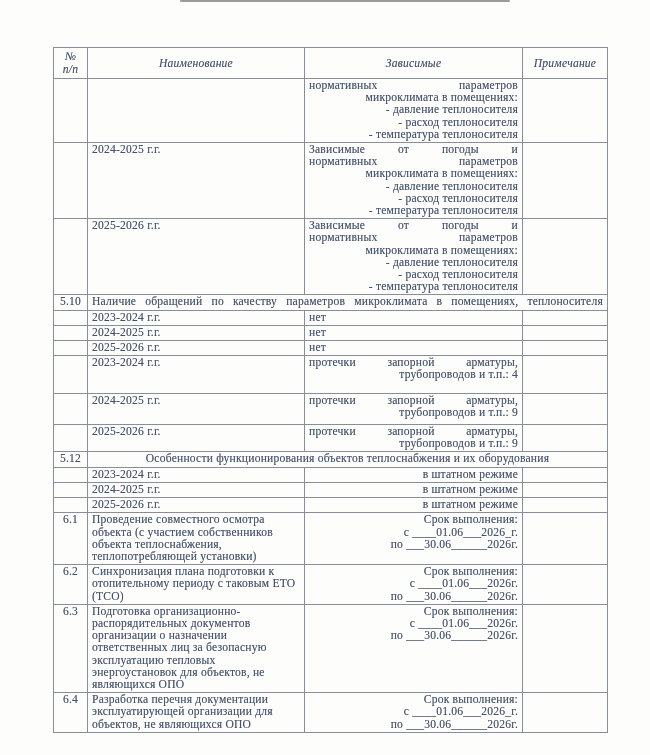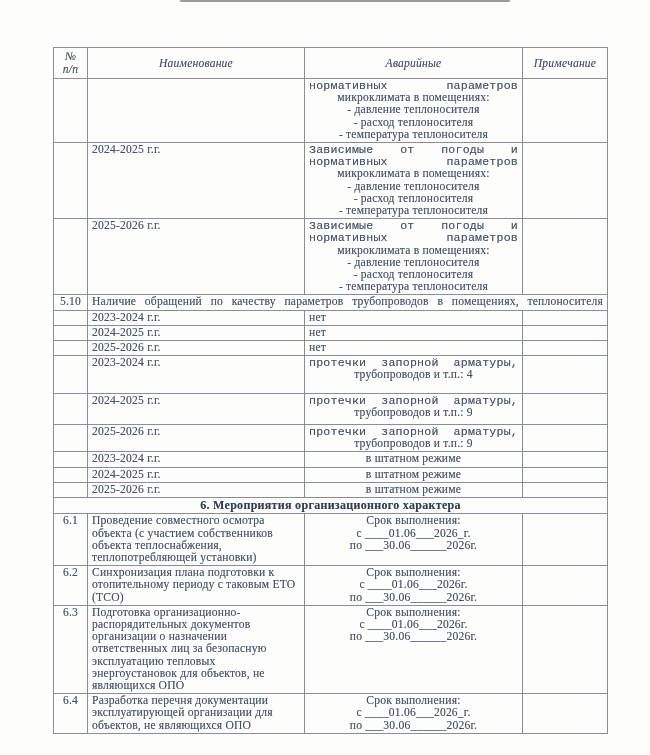--- a/index.html
+++ b/index.html
@@ -41,22 +41,22 @@
     text-align:center;
     vertical-align:middle;
     padding:2px 2px;
     line-height:13px;
   }
   th.th-num { white-space:pre-line; }
   td.num-cell { text-align:center; padding:1px 1px;font-family:Liberation Serif, serif; }
   td.name-cell { text-align:left; }
   td.desc-cell { text-align:left; }
   td.note-cell { }
-  .desc-line { text-align:center; }
-  .desc-line.justify { text-align:justify; text-align-last:justify; text-justify:inter-word;font-family:Liberation Mono, monospace; }
+  .desc-line { text-align:right; }
+  .desc-line.justify { text-align:justify; text-align-last:justify; text-justify:inter-word; }
   .desc-line.center { text-align:left; }
   .desc-line.blank10 { height:10px; }
   .desc-line.blank4 { height:4px; }
   td.section-text { }
   td.section-text.center { text-align:center; }
   td.section-text.justify { text-align:justify; text-align-last:justify; }
   td.full-section {
     font-weight:bold;
     text-align:center;
     color:#303d56;
@@ -75,21 +75,21 @@
       <col style="width:34px">
       <col style="width:217px">
       <col style="width:218px">
       <col style="width:85px">
     </colgroup>
     <thead>
       <tr>
         <th class="th-num">№
 п/п</th>
         <th>Наименование</th>
-        <th>Аварийные</th>
+        <th>Зависимые</th>
         <th>Примечание</th>
       </tr>
     </thead>
     <tbody id="table-body">
         <tr>
           <td class="num-cell"></td>
           <td class="name-cell"></td>
           <td class="desc-cell">
             <div class="desc-line justify">нормативных параметров</div>
             <div class="desc-line left">микроклимата в помещениях:</div>
@@ -120,21 +120,21 @@
             <div class="desc-line justify">нормативных параметров</div>
             <div class="desc-line left">микроклимата в помещениях:</div>
             <div class="desc-line left">- давление теплоносителя</div>
             <div class="desc-line left">- расход теплоносителя</div>
             <div class="desc-line left">- температура теплоносителя</div>
           </td>
           <td class="note-cell"></td>
         </tr>
         <tr>
           <td class="num-cell">5.10</td>
-          <td colspan="3" class="section-text justify">Наличие обращений по качеству параметров трубопроводов в помещениях, теплоносителя</td>
+          <td colspan="3" class="section-text justify">Наличие обращений по качеству параметров микроклимата в помещениях, теплоносителя</td>
         </tr>
         <tr>
           <td class="num-cell"></td>
           <td class="name-cell">2023-2024 г.г.</td>
           <td class="desc-cell">
             <div class="desc-line center">нет</div>
           </td>
           <td class="note-cell"></td>
         </tr>
         <tr>
@@ -176,20 +176,24 @@
         <tr>
           <td class="num-cell"></td>
           <td class="name-cell">2025-2026 г.г.</td>
           <td class="desc-cell">
             <div class="desc-line justify">протечки запорной арматуры,</div>
             <div class="desc-line left">трубопроводов и т.п.: 9</div>
           </td>
           <td class="note-cell"></td>
         </tr>
         <tr>
+          <td class="num-cell">5.12</td>
+          <td colspan="3" class="section-text center">Особенности функционирования объектов теплоснабжения и их оборудования</td>
+        </tr>
+        <tr>
           <td class="num-cell"></td>
           <td class="name-cell">2023-2024 г.г.</td>
           <td class="desc-cell">
             <div class="desc-line left">в штатном режиме</div>
           </td>
           <td class="note-cell"></td>
         </tr>
         <tr>
           <td class="num-cell"></td>
           <td class="name-cell">2024-2025 г.г.</td>
@@ -198,23 +202,20 @@
           </td>
           <td class="note-cell"></td>
         </tr>
         <tr>
           <td class="num-cell"></td>
           <td class="name-cell">2025-2026 г.г.</td>
           <td class="desc-cell">
             <div class="desc-line left">в штатном режиме</div>
           </td>
           <td class="note-cell"></td>
-        </tr>
-        <tr>
-          <td colspan="4" class="full-section">6. Мероприятия организационного характера</td>
         </tr>
         <tr>
           <td class="num-cell">6.1</td>
           <td class="name-cell">Проведение совместного осмотра объекта (с участием собственников объекта теплоснабжения, теплопотребляющей установки)</td>
           <td class="desc-cell">
             <div class="desc-line left">Срок выполнения:</div>
             <div class="desc-line left">с ____01.06___2026_г.</div>
             <div class="desc-line left">по ___30.06______2026г.</div>
           </td>
           <td class="note-cell"></td>

